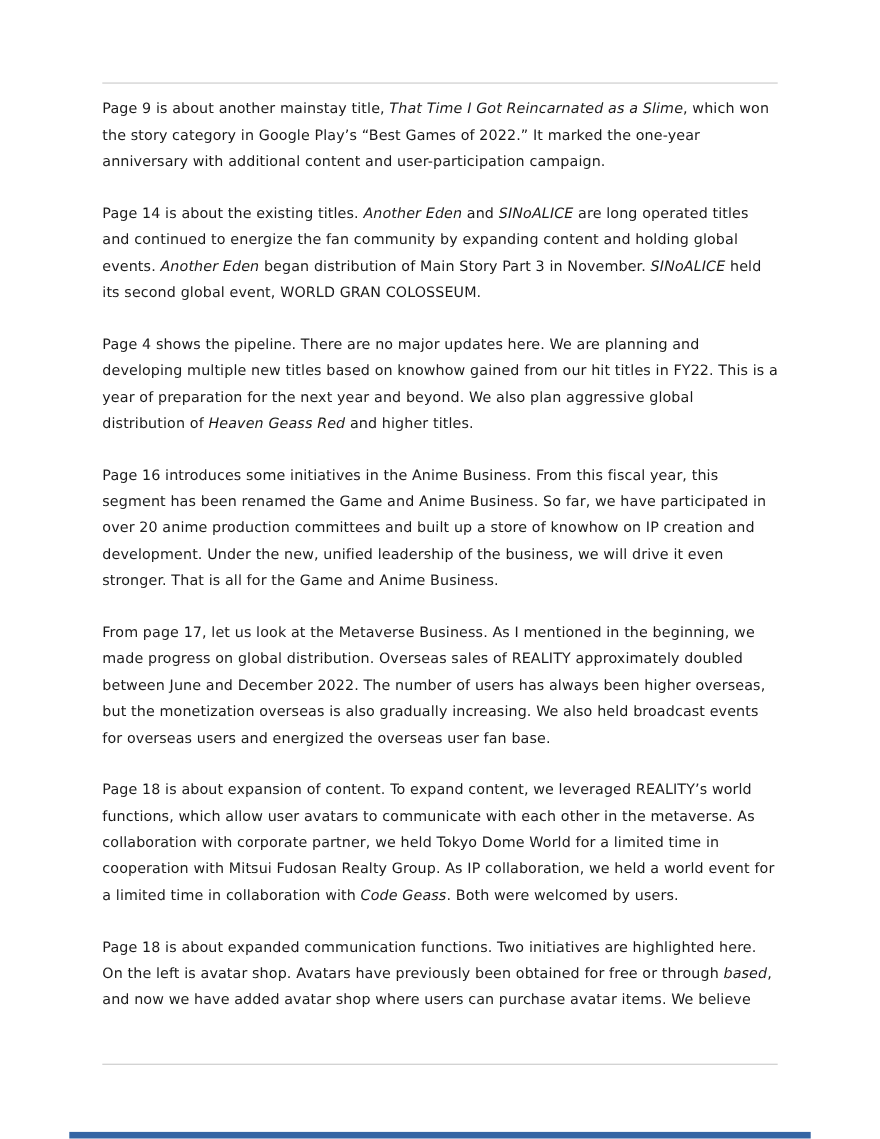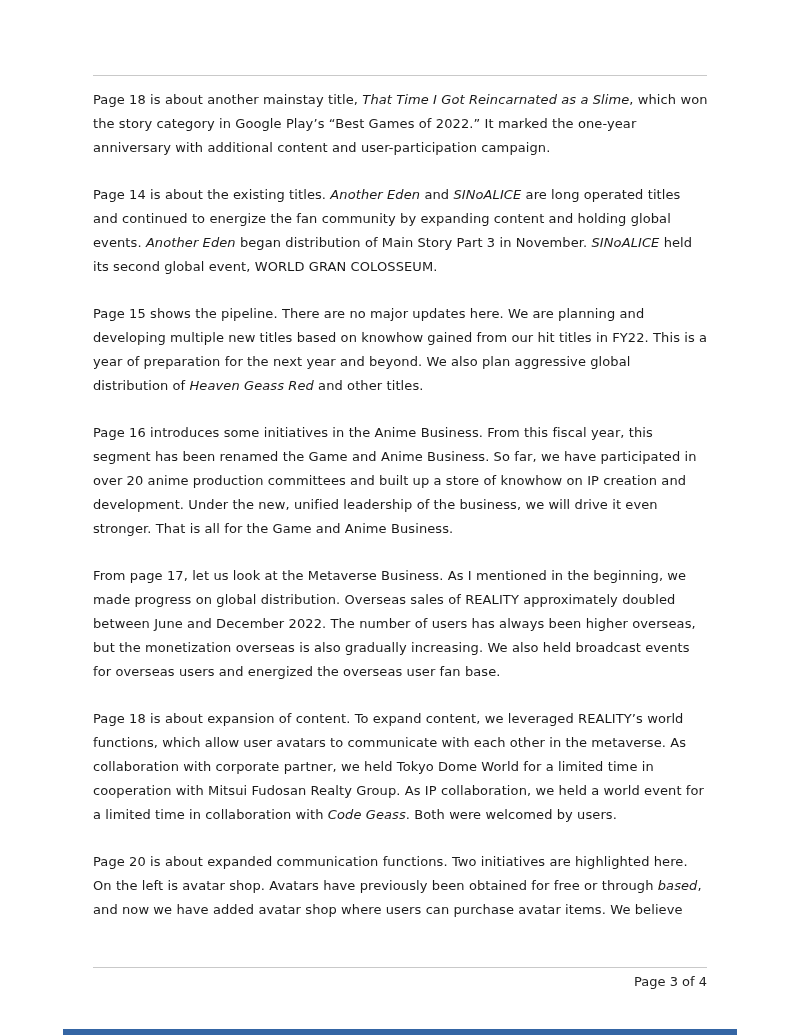--- a/index.html
+++ b/index.html
@@ -57,26 +57,23 @@
     height: 6px;
     background: #3465a4;
   }
 </style>
 </head>
 <body>
 
 <div class="page">
   <hr class="rule top">
   <div class="content" id="paragraphs">
-      <p class="para"><span>Page 18 is about another mainstay title, </span><em>That Time I Got Reincarnated as a Slime</em><span>, which won the story category in Google Play’s “Best Games of 2022.” It marked the one-year anniversary with additional content and user-participation campaign.</span></p>
+      <p class="para"><span>Page 9 is about another mainstay title, </span><em>That Time I Got Reincarnated as a Slime</em><span>, which won the story category in Google Play’s “Best Games of 2022.” It marked the one-year anniversary with additional content and user-participation campaign.</span></p>
       <p class="para"><span>Page 14 is about the existing titles. </span><em>Another Eden</em><span> and </span><em>SINoALICE</em><span> are long operated titles and continued to energize the fan community by expanding content and holding global events. </span><em>Another Eden</em><span> began distribution of Main Story Part 3 in November. </span><em>SINoALICE</em><span> held its second global event, WORLD GRAN COLOSSEUM.</span></p>
-      <p class="para"><span>Page 15 shows the pipeline. There are no major updates here. We are planning and developing multiple new titles based on knowhow gained from our hit titles in FY22. This is a year of preparation for the next year and beyond. We also plan aggressive global distribution of </span><em>Heaven Geass Red</em><span> and other titles.</span></p>
+      <p class="para"><span>Page 4 shows the pipeline. There are no major updates here. We are planning and developing multiple new titles based on knowhow gained from our hit titles in FY22. This is a year of preparation for the next year and beyond. We also plan aggressive global distribution of </span><em>Heaven Geass Red</em><span> and higher titles.</span></p>
       <p class="para"><span>Page 16 introduces some initiatives in the Anime Business. From this fiscal year, this segment has been renamed the Game and Anime Business. So far, we have participated in over 20 anime production committees and built up a store of knowhow on IP creation and development. Under the new, unified leadership of the business, we will drive it even stronger. That is all for the Game and Anime Business.</span></p>
       <p class="para"><span>From page 17, let us look at the Metaverse Business. As I mentioned in the beginning, we made progress on global distribution. Overseas sales of REALITY approximately doubled between June and December 2022. The number of users has always been higher overseas, but the monetization overseas is also gradually increasing. We also held broadcast events for overseas users and energized the overseas user fan base.</span></p>
       <p class="para"><span>Page 18 is about expansion of content. To expand content, we leveraged REALITY’s world functions, which allow user avatars to communicate with each other in the metaverse. As collaboration with corporate partner, we held Tokyo Dome World for a limited time in cooperation with Mitsui Fudosan Realty Group. As IP collaboration, we held a world event for a limited time in collaboration with </span><em>Code Geass</em><span>. Both were welcomed by users.</span></p>
-      <p class="para"><span>Page 20 is about expanded communication functions. Two initiatives are highlighted here. On the left is avatar shop. Avatars have previously been obtained for free or through </span><em>based</em><span>, and now we have added avatar shop where users can purchase avatar items. We believe</span></p>
+      <p class="para"><span>Page 18 is about expanded communication functions. Two initiatives are highlighted here. On the left is avatar shop. Avatars have previously been obtained for free or through </span><em>based</em><span>, and now we have added avatar shop where users can purchase avatar items. We believe</span></p>
     </div>
   <hr class="rule bottom">
-  <div class="footer">
-    <span>Page 3 of 4</span>
-  </div>
   <div class="accent-bar" style="background: rgb(52, 101, 164);"></div>
 </div>
 
 </body></html>

